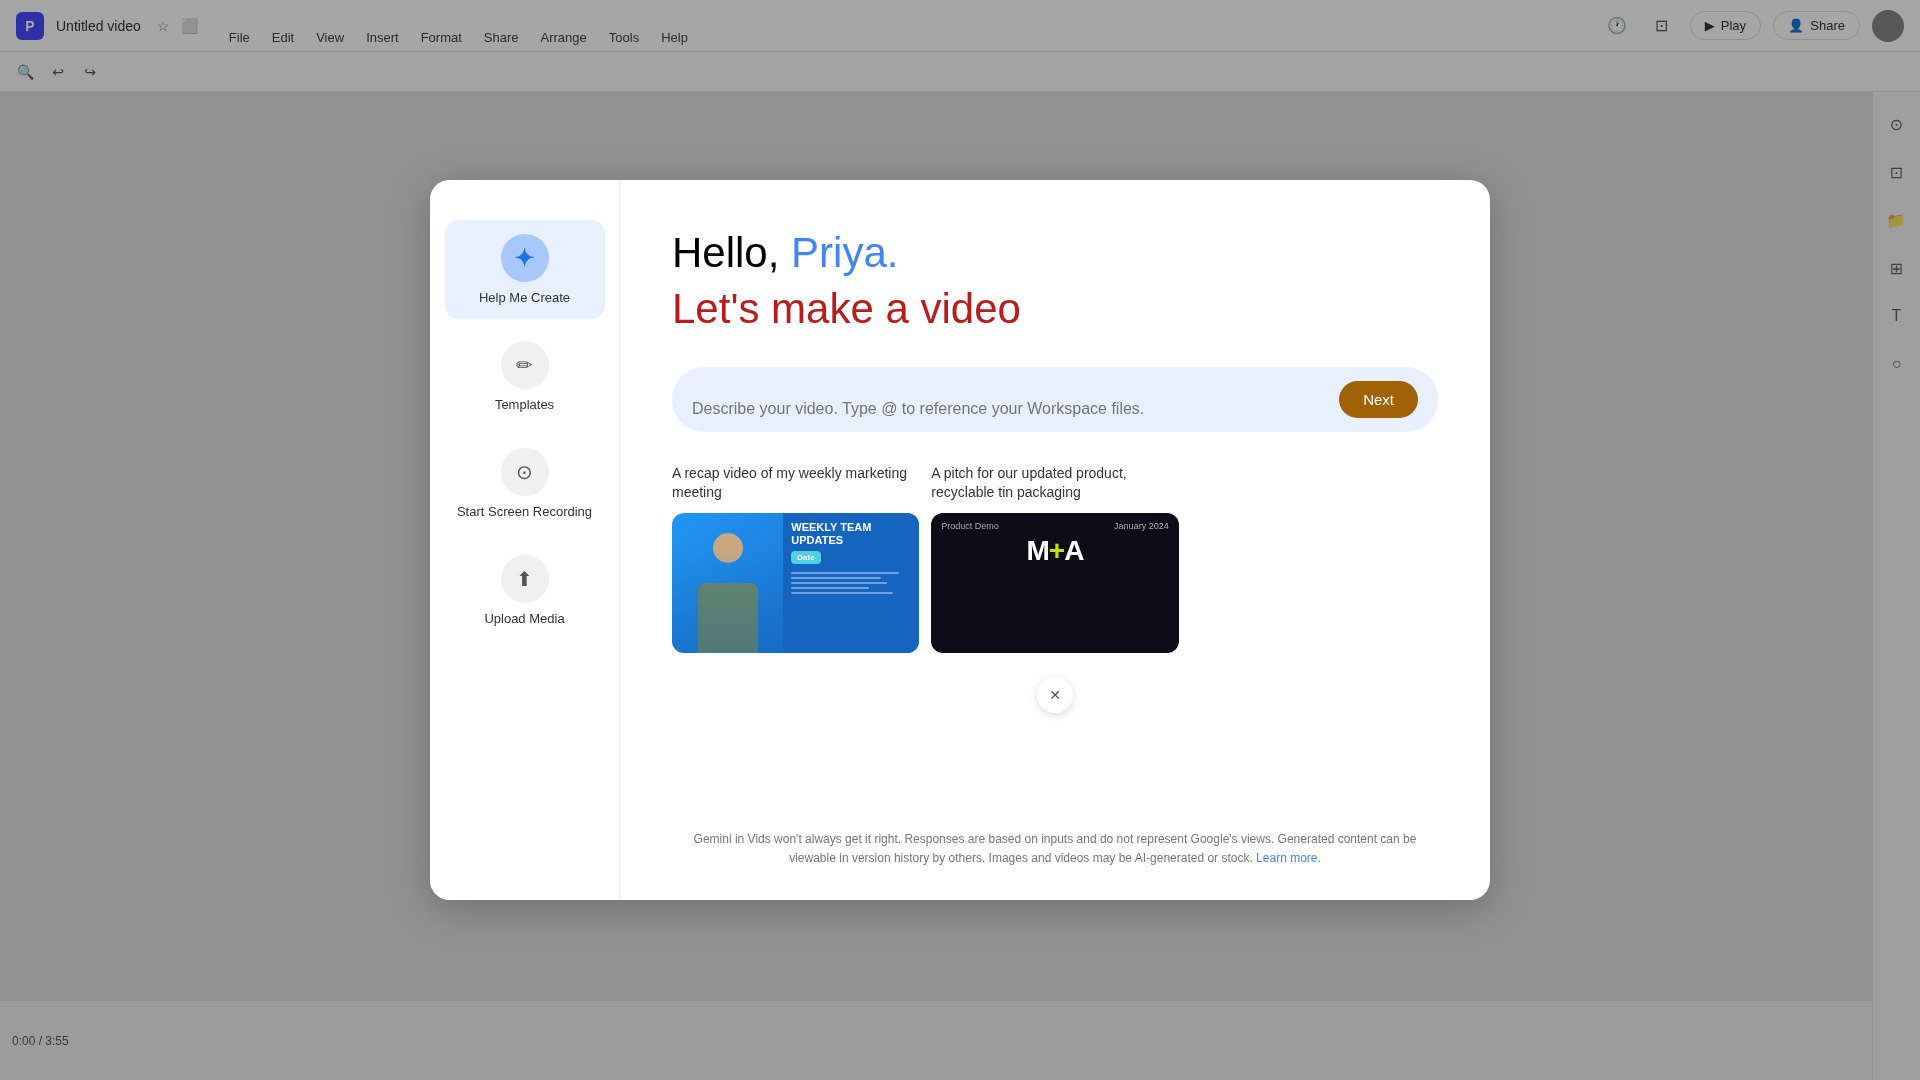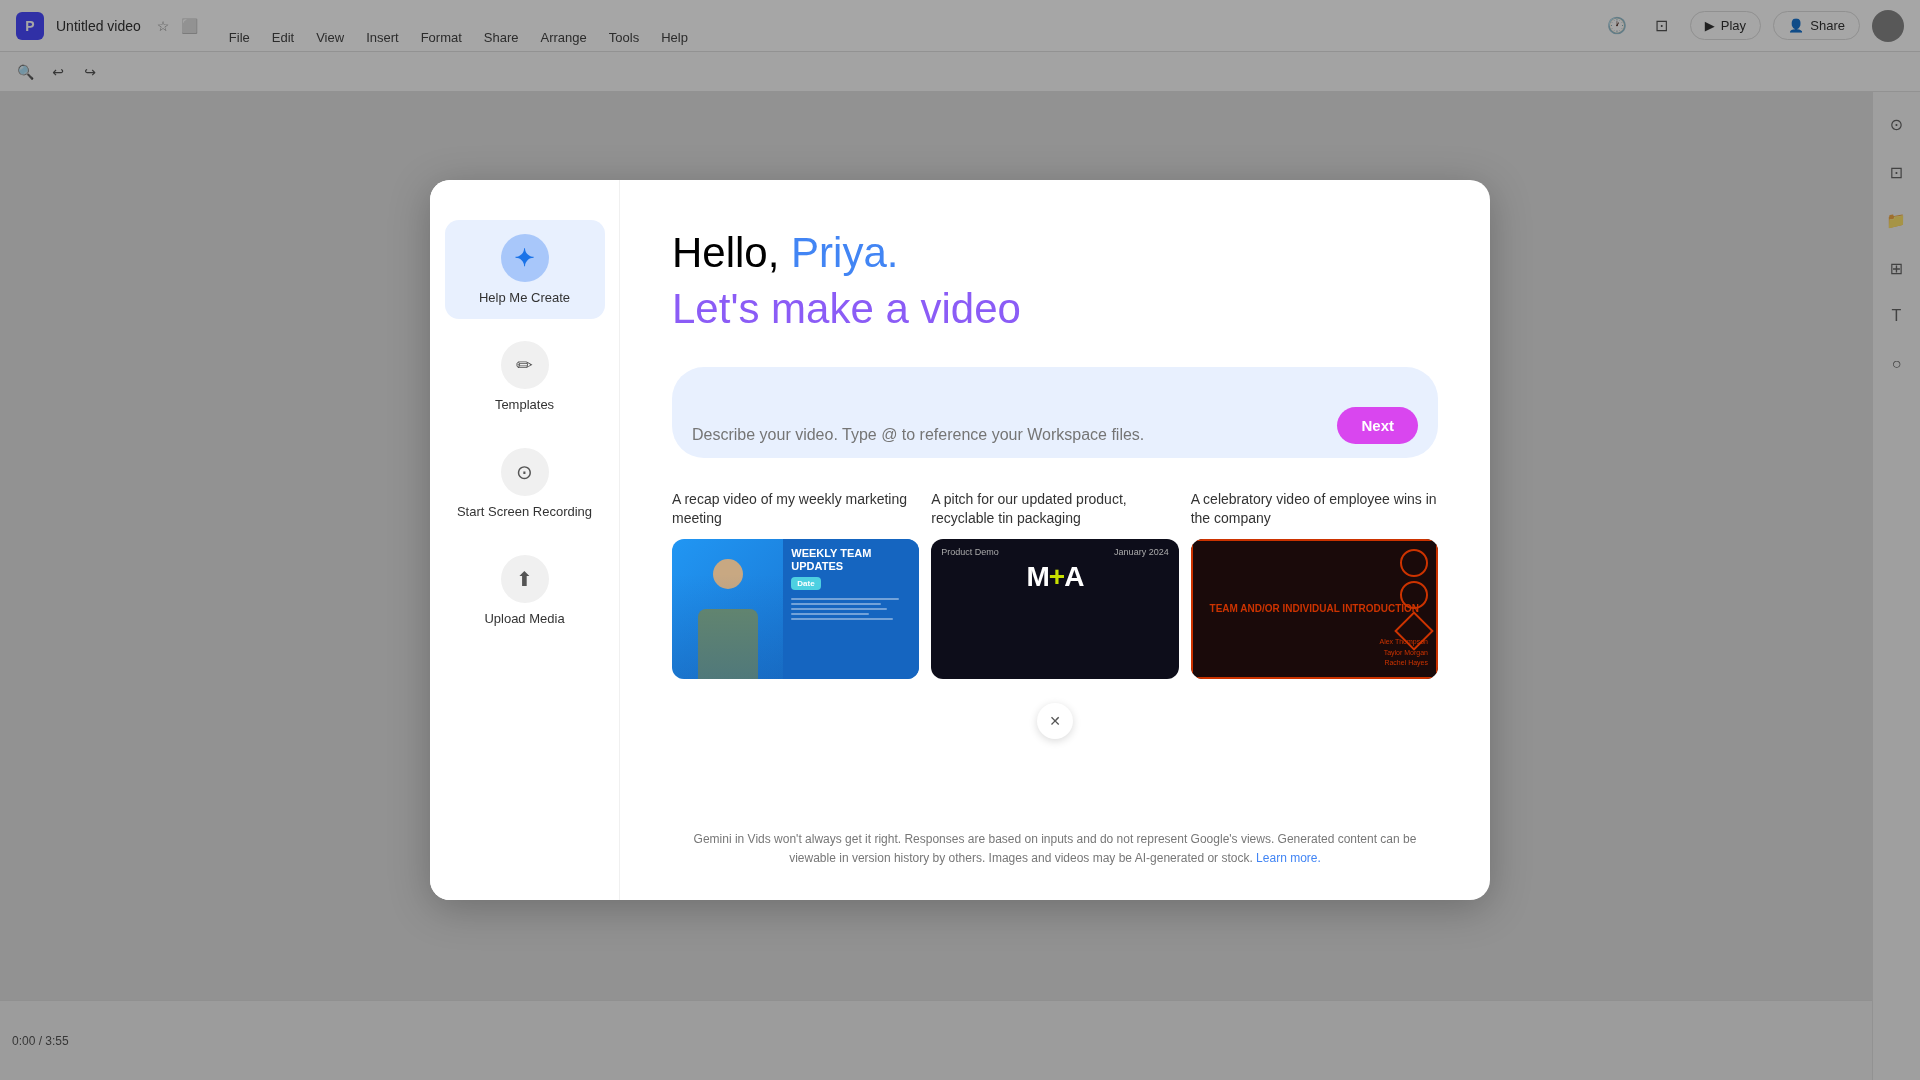--- a/index.html
+++ b/index.html
@@ -300,21 +300,21 @@
     }
 
     .greeting-name {
       color: #4285f4;
       font-weight: 500;
     }
 
     .greeting-subtitle {
       font-size: 42px;
       font-weight: 500;
-      color: #8b5cf6;
+      color: #b91c1c;
       margin-bottom: 32px;
       line-height: 1.2;
     }
 
     
     .describe-input-wrapper {
       display: flex;
       align-items: flex-end;
       background: #e8f0fe;
       border-radius: 32px;
@@ -327,29 +327,28 @@
       flex: 1;
       border: none;
       background: transparent;
       font-size: 16px;
       color: #777;
       outline: none;
     }
 
     .next-btn {
       padding: 10px 24px;
-      background: #d946ef;
+      background: #a16207;
       color: #fff;
       border: none;
       border-radius: 24px;
       font-size: 15px;
-      font-weight: 700;
+      font-weight: 400;
       cursor: pointer;
       flex-shrink: 0;
-      margin-top: 26px;
     }
 
     
     .suggestion-section {
       display: flex;
       flex-direction: column;
       gap: 16px;
       flex: 1;
     }
 
@@ -717,36 +716,20 @@
                 </div>
                 <div class="thumb-card2-body">
                   <div class="thumb-ma-text">
                     M<span class="thumb-plus">+</span>A
                   </div>
                 </div>
               </div>
             </div>
           </div>
 
-          <div class="suggestion-card">
-            <span class="suggestion-card-text">A celebratory video of employee wins in the company</span>
-            <div class="suggestion-card-thumb">
-              <div class="thumb-card3">
-                <div class="thumb-card3-text">TEAM AND/OR INDIVIDUAL INTRODUCTION</div>
-                <div class="thumb-card3-circles">
-                  <div class="thumb-circle"></div>
-                  <div class="thumb-circle"></div>
-                  <div class="thumb-diamond"></div>
-                </div>
-                <div style="position:absolute; bottom: 8px; right: 8px; font-size: 7px; color: #cc3300; text-align:right; line-height:1.5;">
-                  Alex Thompson<br>Taylor Morgan<br>Rachel Hayes
-                </div>
-              </div>
-            </div>
-          </div>
 
         </div>
 
         <div class="expand-icon-wrapper">
           <div class="expand-icon">✕</div>
         </div>
       </div>
 
       <p class="disclaimer">
         <span>Gemini in Vids won't always get it right. Responses are based on inputs and do not represent Google's views. Generated content can be viewable in version history by others. Images and videos may be AI-generated or stock.</span>

